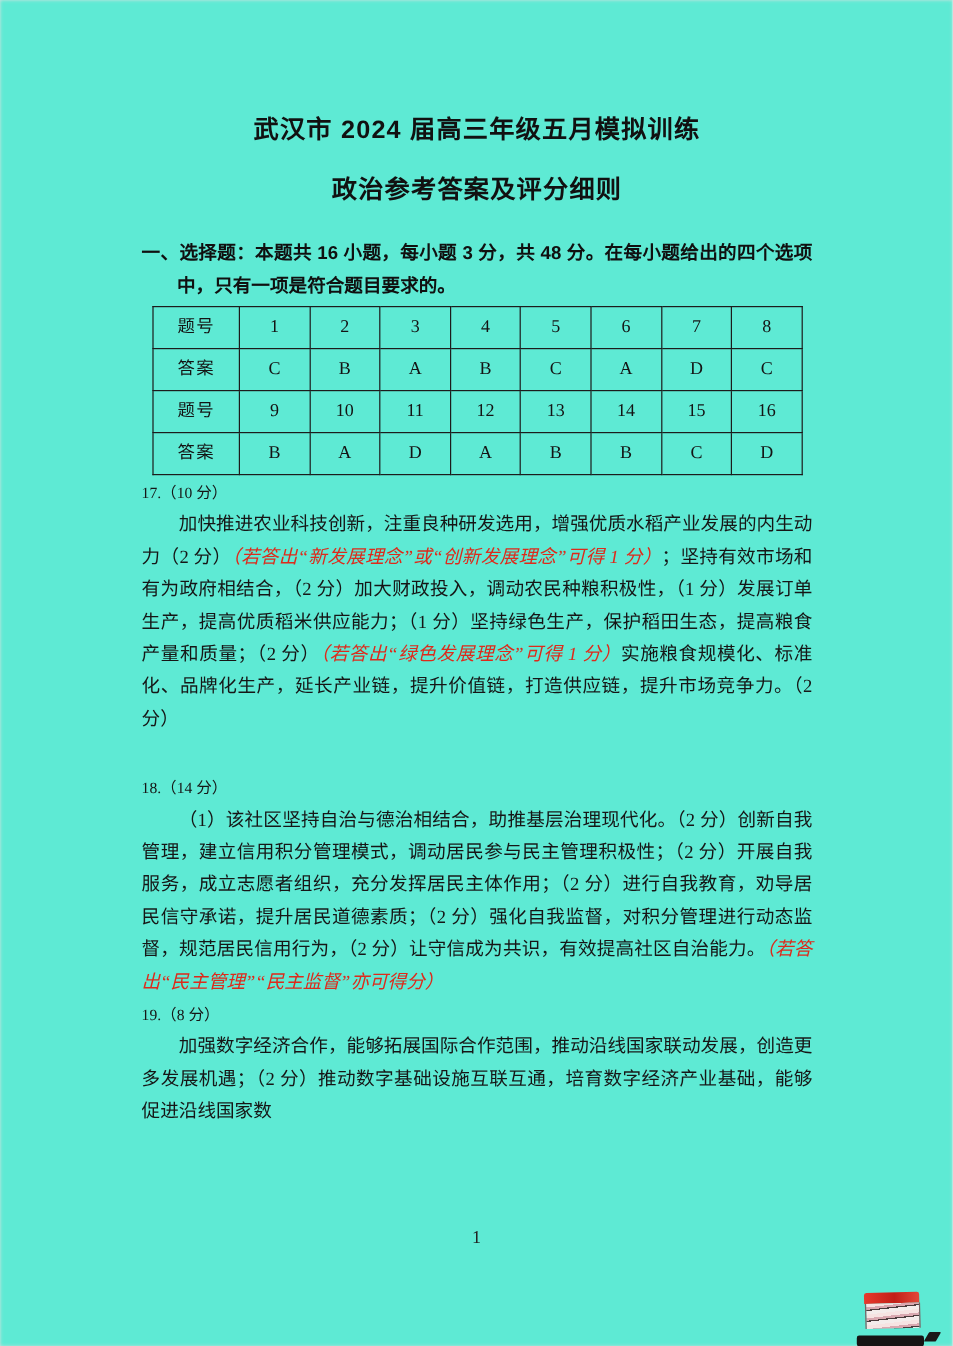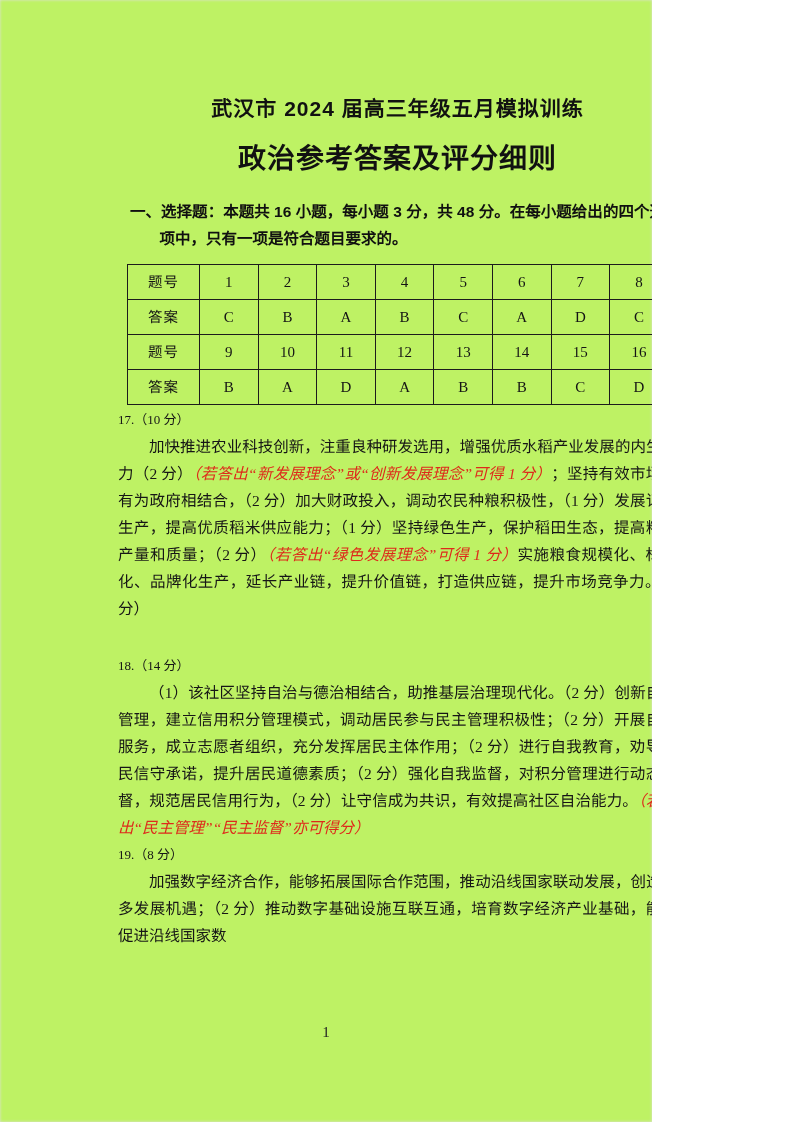--- a/index.html
+++ b/index.html
@@ -1,19 +1,19 @@
 <!DOCTYPE html>
 <html lang="zh-CN"><head>
 <meta charset="utf-8">
 <style>
   html,body{margin:0;padding:0;background:#ffffff;}
   .page{
     position:relative;
-    width:652px;height:1122px;
-    background:#bef264;
+    width:794px;height:1122px;
+    background:#5eead4;
     overflow:hidden;
     font-family:"Liberation Serif", serif;
     color:#161616;
     box-shadow:inset 0 0 3px #e0e0e0;
   }
   .content{
     position:absolute;
     left:118px;top:94px;width:559px;
     font-size:15.5px;line-height:27px;
     text-align:justify;
@@ -25,26 +25,26 @@
     font-weight:bold;
     font-size:21px;line-height:30px;
     letter-spacing:1px;
     color:#111;
   }
   .doc-subtitle{
     margin:20px 0 0 0;
     text-align:center;
     font-family:"Liberation Sans", sans-serif;
     font-weight:bold;
-    font-size:28px;line-height:30px;
+    font-size:21px;line-height:30px;
     letter-spacing:1px;
     color:#111;
   }
   .sec-heading{
-    margin:12px;
+    margin:0;
     font-family:"Liberation Sans", sans-serif;
     font-weight:bold;
     font-size:15.5px;line-height:27px;
     padding-left:1.9em;text-indent:-1.9em;
     text-align:justify;
     color:#101010;
   }
   .sec1{margin-top:24px;}
   .sec2{margin-top:26px;}
   table.answers{

